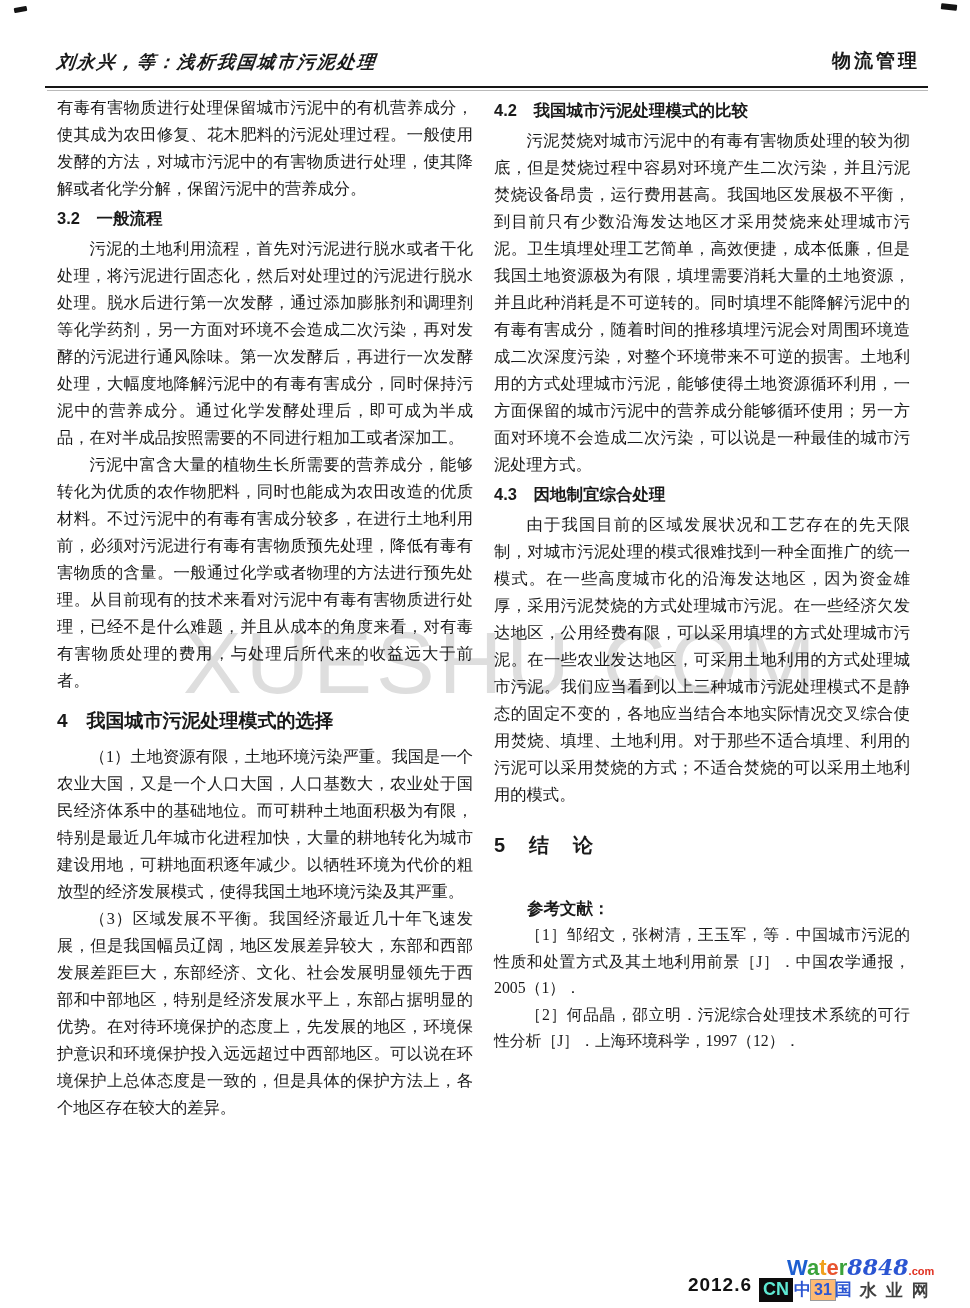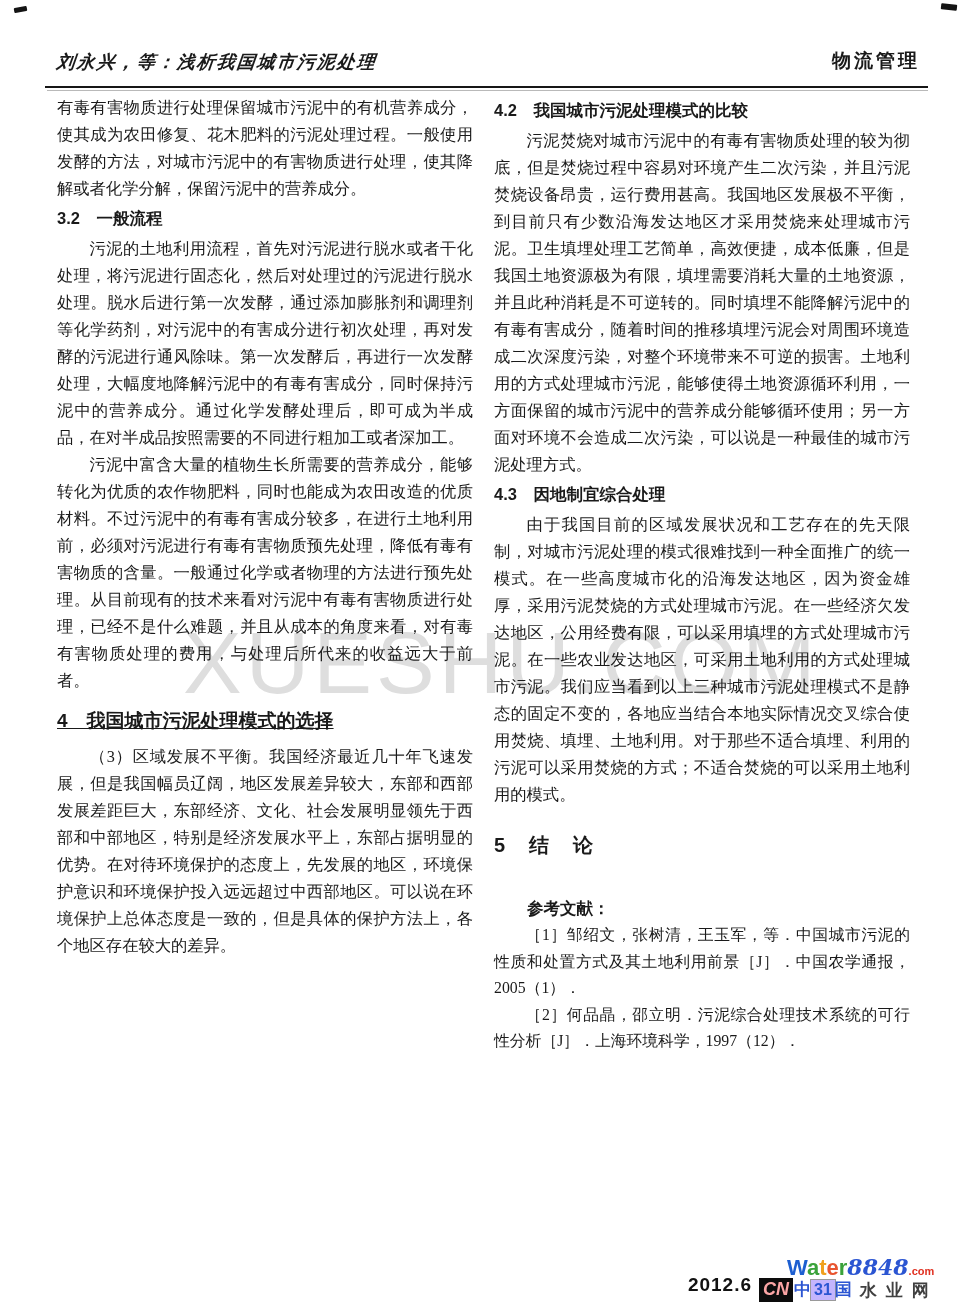--- a/index.html
+++ b/index.html
@@ -44,21 +44,21 @@
   
   .columns{
     position:absolute;left:57px;top:94px;width:853px;z-index:1;
     display:flex;gap:21px;
   }
   .col{width:416px;font-size:16.3px;line-height:27px;text-align:justify;}
   .col p{margin:0;text-indent:2em;}
   .col p.no-indent{text-indent:0;}
   h2.sec{
     font-family:"Liberation Sans","DejaVu Sans",sans-serif;
-    font-size:19px;font-weight:bold;margin:14px 0 9px 0;line-height:26px;text-indent:0;text-decoration:underline;
+    font-size:19px;font-weight:bold;margin:14px 0 9px 0;line-height:26px;text-indent:0;
   }
   h3.sub{
     font-family:"Liberation Sans","DejaVu Sans",sans-serif;
     font-size:16.5px;font-weight:bold;margin:3px 0 3px 0;line-height:27px;text-indent:0;
   }
   h2.conclusion{
     font-family:"Liberation Sans","DejaVu Sans",sans-serif;
     font-size:20px;font-weight:bold;margin:24px 0 16px 0;letter-spacing:2px;
   }
   .ref-block{margin-top:36px;}
@@ -78,27 +78,27 @@
   .footer-logo{
     position:absolute;right:6px;bottom:2px;width:205px;height:52px;
     font-family:"Liberation Sans","DejaVu Sans",sans-serif;
   }
   .logo-top{position:absolute;left:28px;top:0;white-space:nowrap;}
   .logo-top .wl{font-weight:bold;font-size:22px;}
   .logo-num{font-family:"DejaVu Serif","Liberation Serif",serif;font-style:italic;font-size:22px;font-weight:bold;}
   .logo-dotcom{font-size:11px;font-weight:bold;vertical-align:baseline;}
   .logo-bottom{position:absolute;left:0;top:24px;display:flex;align-items:center;}
   .cn-badge{
-    background:#0c0c0c;color:#fca5a5;font-weight:bold;font-style:italic;
+    background:#0c0c0c;color:#5eead4;font-weight:bold;
     font-size:18px;padding:2px 4px 3px 4px;letter-spacing:0;line-height:19px;
   }
   .zh{font-weight:bold;font-size:17px;line-height:24px;}
   .zh-ch{margin:0 1px;}
   .pageno-box{
-    background:#c4b5fd;border:1px solid #9a9a9a;
+    background:#fdba74;border:1px solid #9a9a9a;
     font-weight:bold;font-size:16px;line-height:18px;
     padding:1px 3px;margin:0 -2px;box-shadow:0 0 0 1px #fff;
   }
   .zh-rest{font-weight:bold;font-size:17px;letter-spacing:9px;margin-left:7px;}
 </style>
 </head>
 <body>
 
 <div class="page">
 
@@ -111,23 +111,24 @@
   </div>
   <div class="header-rule"></div>
 
   <div class="watermark">XUESHU.COM</div>
 
   <div class="columns">
 
     <section class="col">
       <p class="no-indent">有毒有害物质进行处理保留城市污泥中的有机营养成分，使其成为农田修复、花木肥料的污泥处理过程。一般使用发酵的方法，对城市污泥中的有害物质进行处理，使其降解或者化学分解，保留污泥中的营养成分。</p>
       <h3 class="sub">3.2　一般流程</h3>
-      <p>污泥的土地利用流程，首先对污泥进行脱水或者干化处理，将污泥进行固态化，然后对处理过的污泥进行脱水处理。脱水后进行第一次发酵，通过添加膨胀剂和调理剂等化学药剂，对污泥中的有害成分进行初次处理，再对发酵的污泥进行通风除味。第一次发酵后，再进行一次发酵处理，大幅度地降解污泥中的有毒有害成分，同时保持污泥中的营养成分。通过化学发酵处理后，即可成为半成品，在对半成品按照需要的不同进行粗加工或者深加工。</p>
+      <p>污泥的土地利用流程，首先对污泥进行脱水或者干化处理，将污泥进行固态化，然后对处理过的污泥进行脱水处理。脱水后进行第一次发酵，通过添加膨胀剂和调理剂等化学药剂，另一方面对环境不会造成二次污染，再对发酵的污泥进行通风除味。第一次发酵后，再进行一次发酵处理，大幅度地降解污泥中的有毒有害成分，同时保持污泥中的营养成分。通过化学发酵处理后，即可成为半成品，在对半成品按照需要的不同进行粗加工或者深加工。</p>
       <p>污泥中富含大量的植物生长所需要的营养成分，能够转化为优质的农作物肥料，同时也能成为农田改造的优质材料。不过污泥中的有毒有害成分较多，在进行土地利用前，必须对污泥进行有毒有害物质预先处理，降低有毒有害物质的含量。一般通过化学或者物理的方法进行预先处理。从目前现有的技术来看对污泥中有毒有害物质进行处理，已经不是什么难题，并且从成本的角度来看，对有毒有害物质处理的费用，与处理后所代来的收益远大于前者。</p>
       <h2 class="sec">4　我国城市污泥处理模式的选择</h2>
+      <p>（1）土地资源有限，土地环境污染严重。我国是一个农业大国，又是一个人口大国，人口基数大，农业处于国民经济体系中的基础地位。而可耕种土地面积极为有限，特别是最近几年城市化进程加快，大量的耕地转化为城市建设用地，可耕地面积逐年减少。以牺牲环境为代价的粗放型的经济发展模式，使得我国土地环境污染及其严重。</p>
       <p>（3）区域发展不平衡。我国经济最近几十年飞速发展，但是我国幅员辽阔，地区发展差异较大，东部和西部发展差距巨大，东部经济、文化、社会发展明显领先于西部和中部地区，特别是经济发展水平上，东部占据明显的优势。在对待环境保护的态度上，先发展的地区，环境保护意识和环境保护投入远远超过中西部地区。可以说在环境保护上总体态度是一致的，但是具体的保护方法上，各个地区存在较大的差异。</p>
     </section>
 
     <section class="col">
       <h3 class="sub">4.2　我国城市污泥处理模式的比较</h3>
       <p>污泥焚烧对城市污泥中的有毒有害物质处理的较为彻底，但是焚烧过程中容易对环境产生二次污染，并且污泥焚烧设备昂贵，运行费用甚高。我国地区发展极不平衡，到目前只有少数沿海发达地区才采用焚烧来处理城市污泥。卫生填埋处理工艺简单，高效便捷，成本低廉，但是我国土地资源极为有限，填埋需要消耗大量的土地资源，并且此种消耗是不可逆转的。同时填埋不能降解污泥中的有毒有害成分，随着时间的推移填埋污泥会对周围环境造成二次深度污染，对整个环境带来不可逆的损害。土地利用的方式处理城市污泥，能够使得土地资源循环利用，一方面保留的城市污泥中的营养成分能够循环使用；另一方面对环境不会造成二次污染，可以说是一种最佳的城市污泥处理方式。</p>
       <h3 class="sub">4.3　因地制宜综合处理</h3>
       <p>由于我国目前的区域发展状况和工艺存在的先天限制，对城市污泥处理的模式很难找到一种全面推广的统一模式。在一些高度城市化的沿海发达地区，因为资金雄厚，采用污泥焚烧的方式处理城市污泥。在一些经济欠发达地区，公用经费有限，可以采用填埋的方式处理城市污泥。在一些农业发达地区，可采用土地利用的方式处理城市污泥。我们应当看到以上三种城市污泥处理模式不是静态的固定不变的，各地应当结合本地实际情况交叉综合使用焚烧、填埋、土地利用。对于那些不适合填埋、利用的污泥可以采用焚烧的方式；不适合焚烧的可以采用土地利用的模式。</p>
       <h2 class="conclusion">5　结　论</h2>
 

